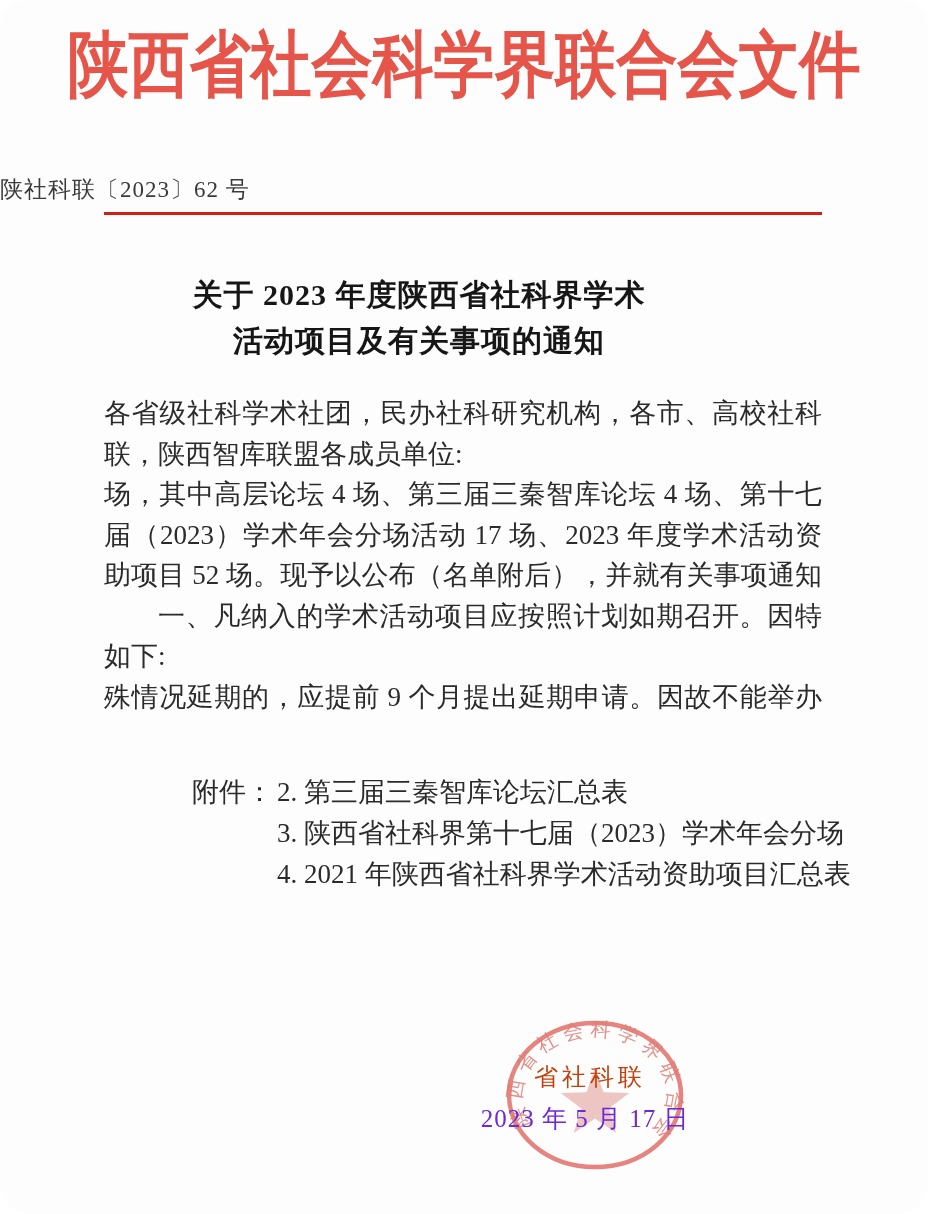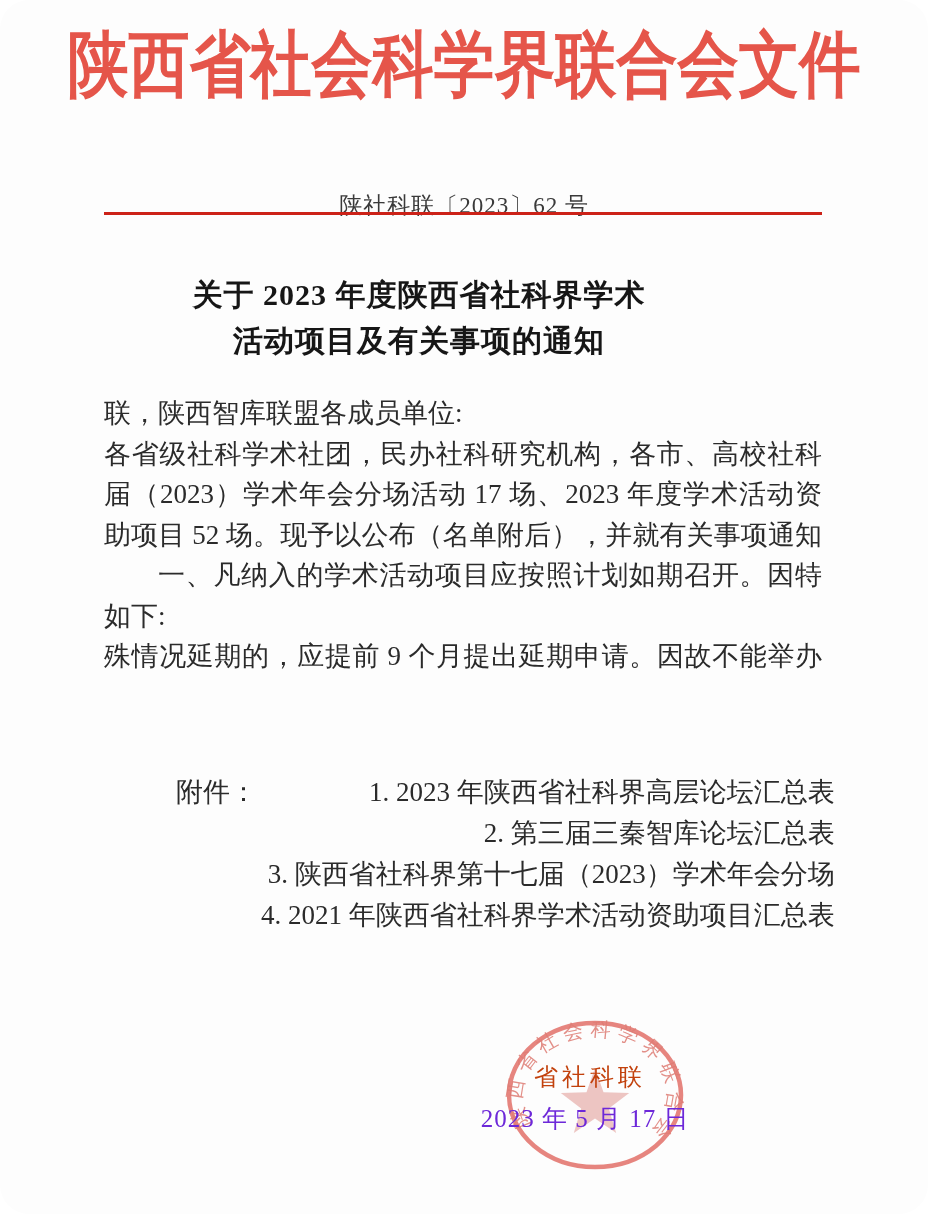--- a/index.html
+++ b/index.html
@@ -17,42 +17,42 @@
   .page{
     position:relative;width:928px;height:1214px;background:var(--page-bg);
     overflow:hidden;color:var(--ink);border-radius:29px;
   }
   .letterhead{
     position:absolute;top:26px;left:0;width:928px;height:78px;line-height:78px;
     text-align:center;font-size:61px;font-weight:bold;color:var(--header-red);
     transform:scaleY(1.18);letter-spacing:0px;white-space:nowrap;
   }
   .docnum{
-    position:absolute;top:190px;left:0;width:928px;text-align:center;
+    position:absolute;top:174px;left:0;width:928px;text-align:left;
     font-size:23px;color:#3a3a3a;letter-spacing:1px;
   }
   .redline{
     position:absolute;top:212px;left:104px;width:718px;height:3px;
     background:var(--line-red);
   }
   .notice-title{
     position:absolute;top:272px;left:0;width:928px;text-align:center;
     font-size:30px;font-weight:bold;line-height:46px;color:var(--title-ink);
     transform:translateX(-45px);letter-spacing:1px;
   }
   .body-text{
     position:absolute;top:393px;left:104px;width:718px;
     font-size:27px;color:var(--ink);
   }
   .ln{line-height:40.5px;height:40.5px;white-space:nowrap;}
   .ln.j{white-space:normal;text-align:justify;text-align-last:justify;}
   .ln.indent{text-indent:54px;}
   .attach{
-    position:absolute;top:772px;left:176px;display:flex;align-items:flex-start;
-    font-size:27px;color:var(--ink);text-align:right;
+    position:absolute;top:772px;left:192px;display:flex;align-items:flex-start;
+    font-size:27px;color:var(--ink);
   }
   .attach-label{line-height:41px;white-space:nowrap;}
   .attach-items{margin-left:4px;}
   .attach-item{line-height:41px;white-space:nowrap;}
   .attach-item.wrap{margin-left:28px;}
   .seal{position:absolute;left:502px;top:1016px;z-index:1;}
   .sig-org{
     position:absolute;top:1063px;left:426px;width:328px;text-align:center;
     font-size:24px;letter-spacing:4px;line-height:28px;color:#c2410c;z-index:2;
   }
@@ -71,33 +71,33 @@
   <div class="docnum">陕社科联〔2023〕62 号</div>
 
   <div class="redline"></div>
 
   <div class="notice-title">
     <div>关于 2023 年度陕西省社科界学术</div>
     <div>活动项目及有关事项的通知</div>
   </div>
 
   <div class="body-text">
+    <div class="ln j">各省级社科学术社团，民办社科研究机构，各市、高校社科</div>
     <div class="ln">联，陕西智库联盟各成员单位:</div>
-    <div class="ln j">各省级社科学术社团，民办社科研究机构，各市、高校社科</div>
+    <div class="ln j">场，其中高层论坛 4 场、第三届三秦智库论坛 4 场、第十七</div>
     <div class="ln j">届（2023）学术年会分场活动 17 场、2023 年度学术活动资</div>
     <div class="ln j">助项目 52 场。现予以公布（名单附后），并就有关事项通知</div>
     <div class="ln j indent">一、凡纳入的学术活动项目应按照计划如期召开。因特</div>
     <div class="ln">如下:</div>
     <div class="ln j">殊情况延期的，应提前 9 个月提出延期申请。因故不能举办</div>
   </div>
 
   <div class="attach">
     <div class="attach-label">附件：</div>
     <div class="attach-items">
-      <div class="attach-item">1. 2023 年陕西省社科界高层论坛汇总表</div>
       <div class="attach-item">2. 第三届三秦智库论坛汇总表</div>
       <div class="attach-item">3. 陕西省社科界第十七届（2023）学术年会分场</div>
       <div class="attach-item">4. 2021 年陕西省社科界学术活动资助项目汇总表</div>
     </div>
   </div>
 
   <svg class="seal" width="188" height="156" viewBox="0 0 188 156">
     <defs>
       <path id="sealRing" d="M 33.2 112.8 A 73 59 0 1 1 152.8 112.8" fill="none"></path>
     </defs>

